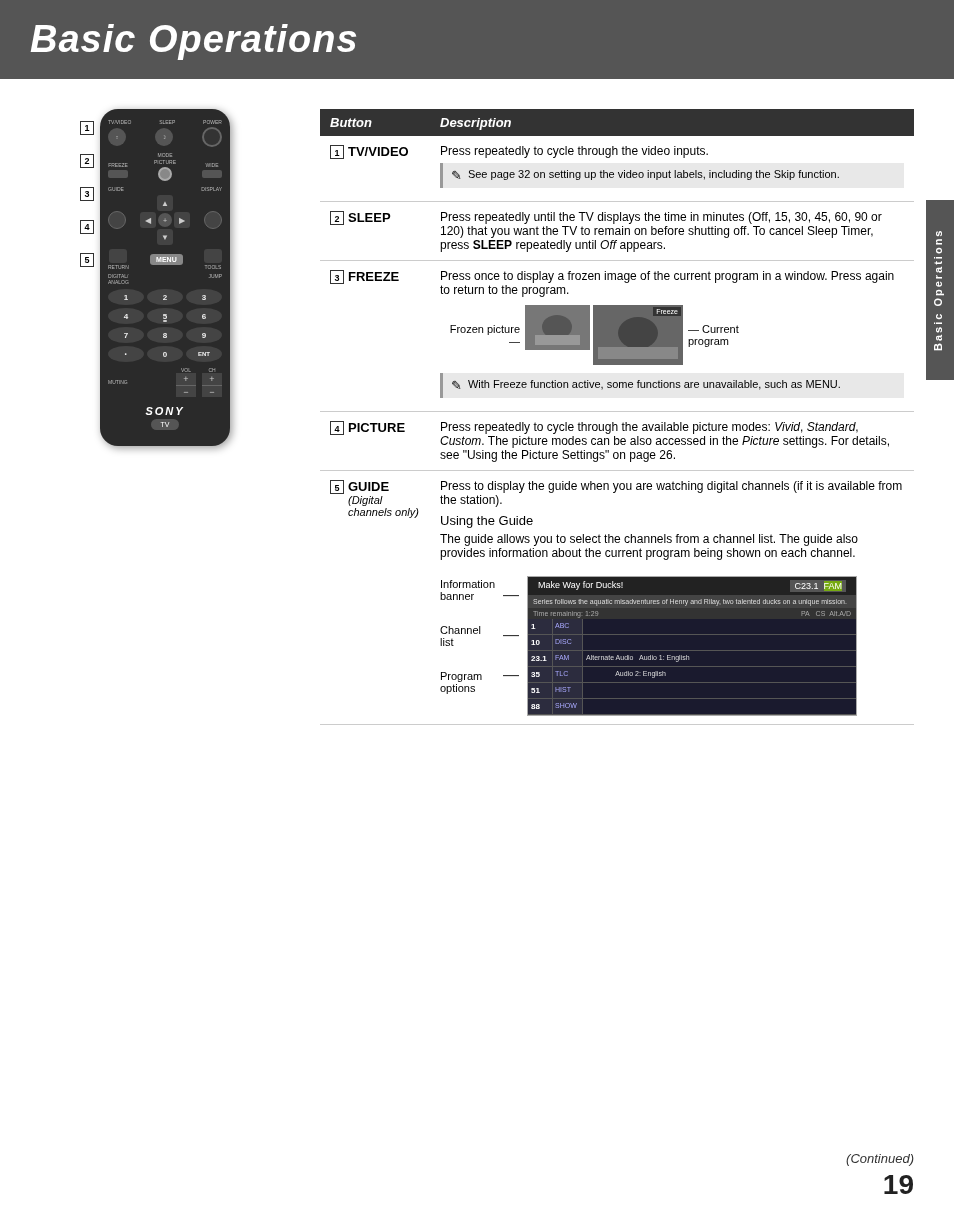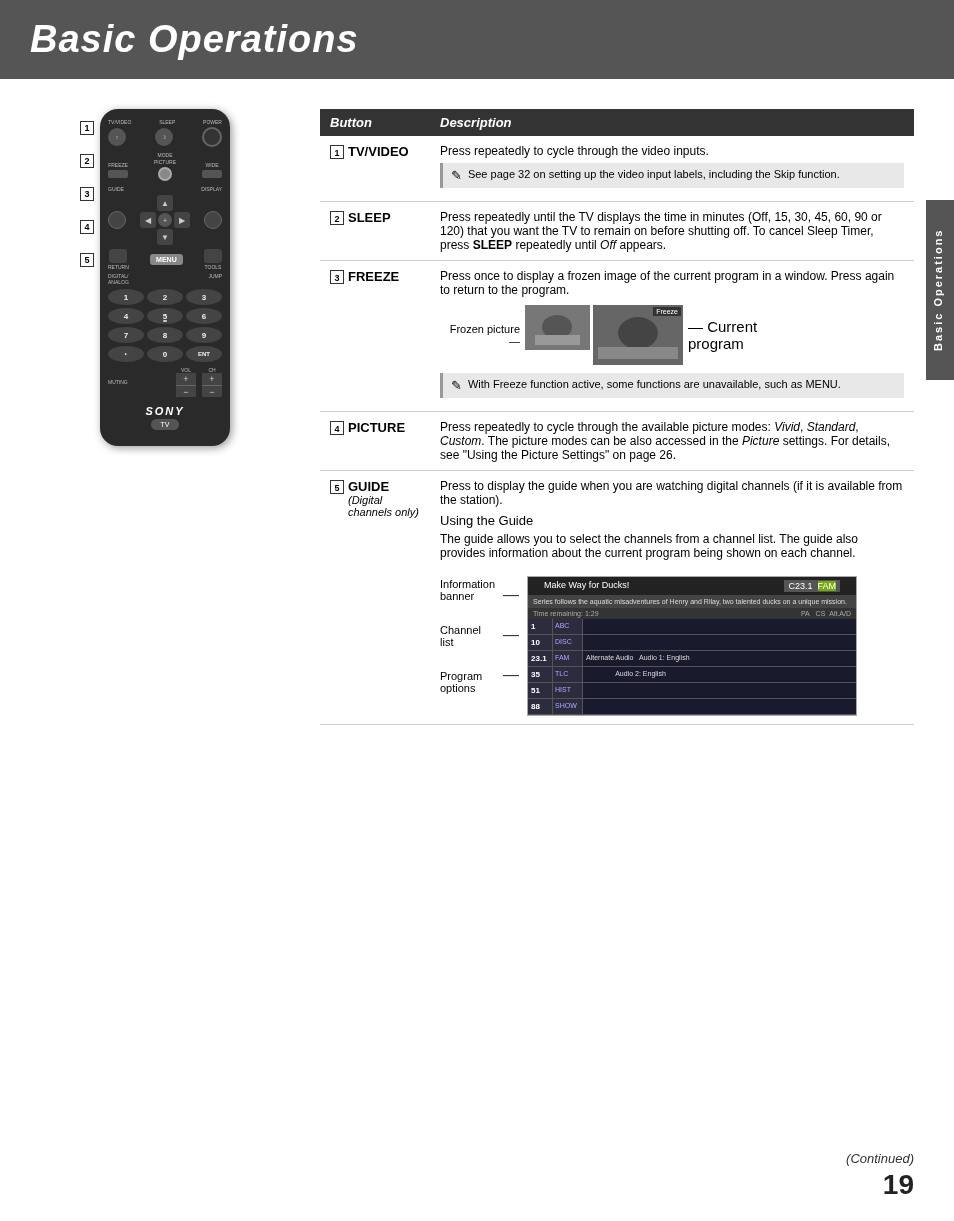--- a/index.html
+++ b/index.html
@@ -241,21 +241,21 @@
       max-width: 330px;
       margin-top: 8px;
       font-size: 8px;
     }
 
     .guide-header {
       background: #222;
       color: #fff;
       display: flex;
       justify-content: space-between;
-      padding: 3px 16px;
+      padding: 3px 10px;
       font-size: 9px;
       gap: 40px;
     }
 
     .guide-channel-area {
       background: #1a1a2e;
       color: #fff;
     }
 
     .guide-info-bar {
@@ -344,21 +344,21 @@
       gap: 5px;
     }
 
     .freeze-left-label {
       font-size: 11px;
       text-align: right;
       width: 80px;
     }
 
     .freeze-right-label {
-      font-size: 15px;
+      font-size: 11px;
       text-align: left;
       width: 80px;
     }
 
     
     .remote-relative {
       position: relative;
       display: inline-block;
     }
 

